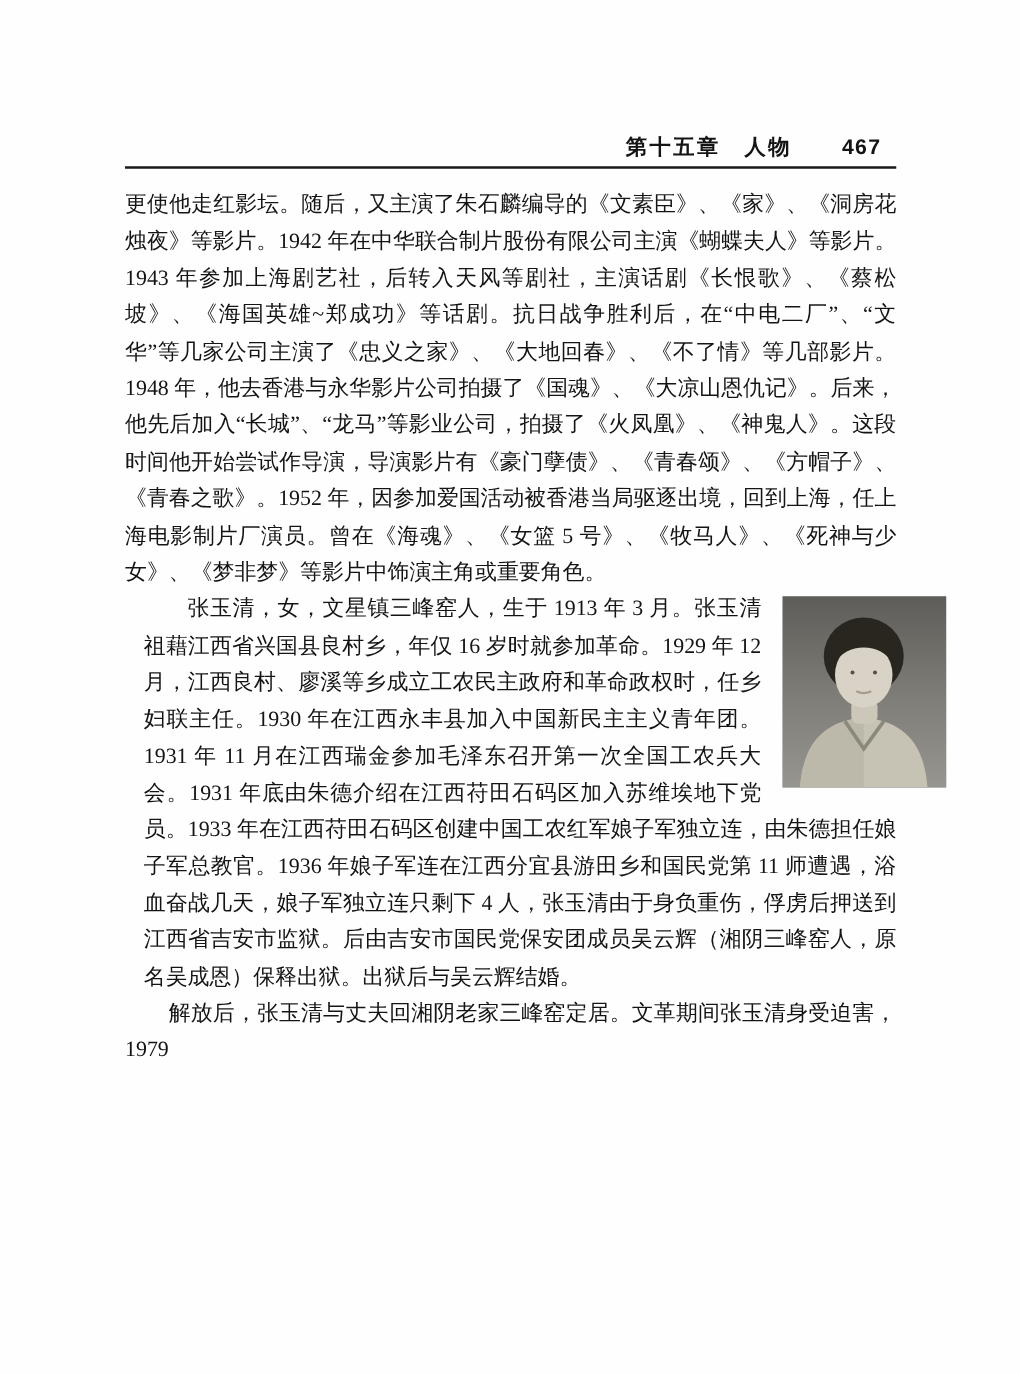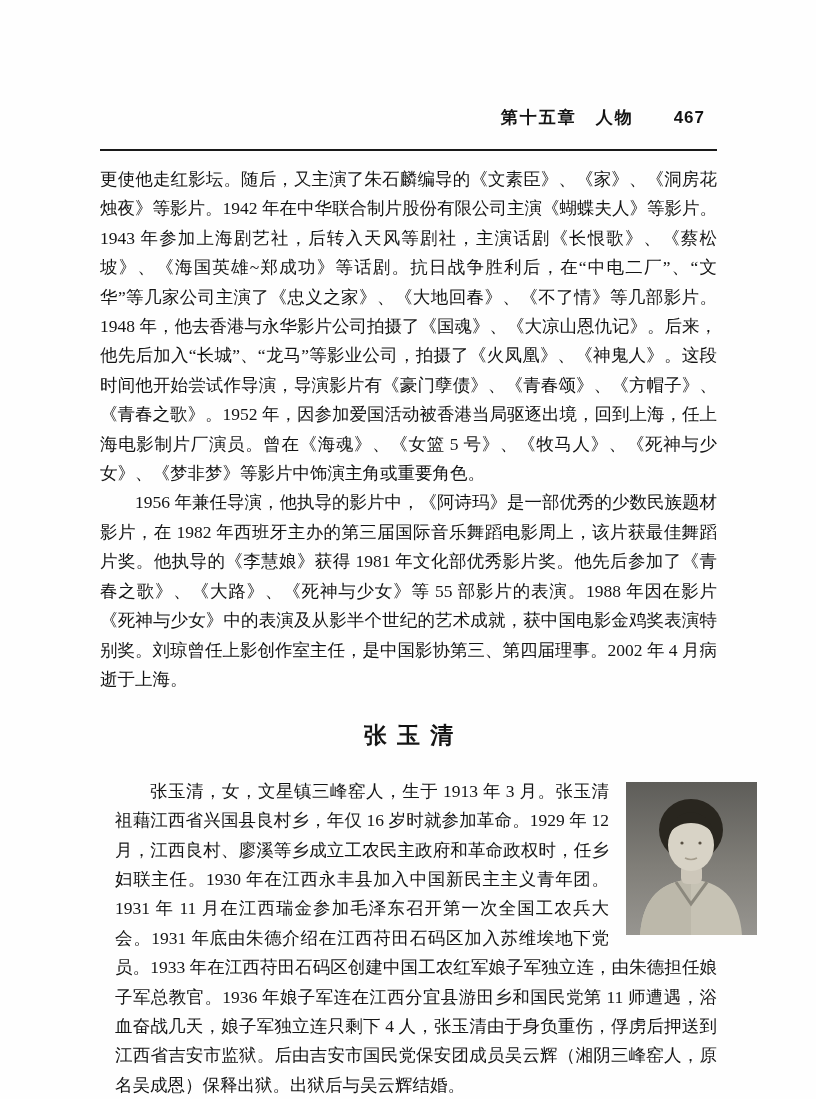--- a/index.html
+++ b/index.html
@@ -18,21 +18,21 @@
     left: 100px;
     top: 106px;
     width: 617px;
   }
   .running-head {
     display: flex;
     justify-content: flex-end;
     align-items: baseline;
     font-size: 17px;
     letter-spacing: 2px;
-    padding: 0 12px 20px 0;
+    padding: 0 12px 4px 0;
     font-weight: bold;
     font-family: "Liberation Sans", "DejaVu Sans", sans-serif;
     font-weight: 600;
   }
   .running-head .chapter { margin-right: 40px; font-weight: 600; }
   .running-head .pagenum { letter-spacing: 1px; }
   .rule { border-bottom: 2px solid #1a1a1a; }
   .bodytext {
     margin-top: 14px;
     font-size: 17.5px;
@@ -71,23 +71,21 @@
     <div class="running-head">
       <span class="chapter">第十五章　人物</span>
       <span class="pagenum">467</span>
     </div>
     <div class="rule"></div>
 
     <div class="bodytext">
 
       <p class="continuation">更使他走红影坛。随后，又主演了朱石麟编导的《文素臣》、《家》、《洞房花烛夜》等影片。1942 年在中华联合制片股份有限公司主演《蝴蝶夫人》等影片。1943 年参加上海剧艺社，后转入天风等剧社，主演话剧《长恨歌》、《蔡松坡》、《海国英雄~郑成功》等话剧。抗日战争胜利后，在“中电二厂”、“文华”等几家公司主演了《忠义之家》、《大地回春》、《不了情》等几部影片。1948 年，他去香港与永华影片公司拍摄了《国魂》、《大凉山恩仇记》。后来，他先后加入“长城”、“龙马”等影业公司，拍摄了《火凤凰》、《神鬼人》。这段时间他开始尝试作导演，导演影片有《豪门孽债》、《青春颂》、《方帽子》、《青春之歌》。1952 年，因参加爱国活动被香港当局驱逐出境，回到上海，任上海电影制片厂演员。曾在《海魂》、《女篮 5 号》、《牧马人》、《死神与少女》、《梦非梦》等影片中饰演主角或重要角色。</p>
 
-      <p>1956 年兼任导演，他执导的影片中，《阿诗玛》是一部优秀的少数民族题材影片，在 1982 年西班牙主办的第三届国际音乐舞蹈电影周上，该片获最佳舞蹈片奖。他执导的《李慧娘》获得 1981 年文化部优秀影片奖。他先后参加了《青春之歌》、《大路》、《死神与少女》等 55 部影片的表演。1988 年因在影片《死神与少女》中的表演及从影半个世纪的艺术成就，获中国电影金鸡奖表演特别奖。刘琼曾任上影创作室主任，是中国影协第三、第四届理事。2002 年 4 月病逝于上海。</p>
 
-      <h2 class="section-title">张玉清</h2>
 
       <div class="para-with-photo">
         <div class="photo-float">
           <svg viewBox="0 0 131 153" xmlns="http://www.w3.org/2000/svg">
             <defs>
               <linearGradient id="pbg" x1="0" y1="0" x2="0" y2="1">
                 <stop offset="0" stop-color="#5e5d59"></stop>
                 <stop offset="0.55" stop-color="#807e78"></stop>
                 <stop offset="1" stop-color="#979590"></stop>
               </linearGradient>

